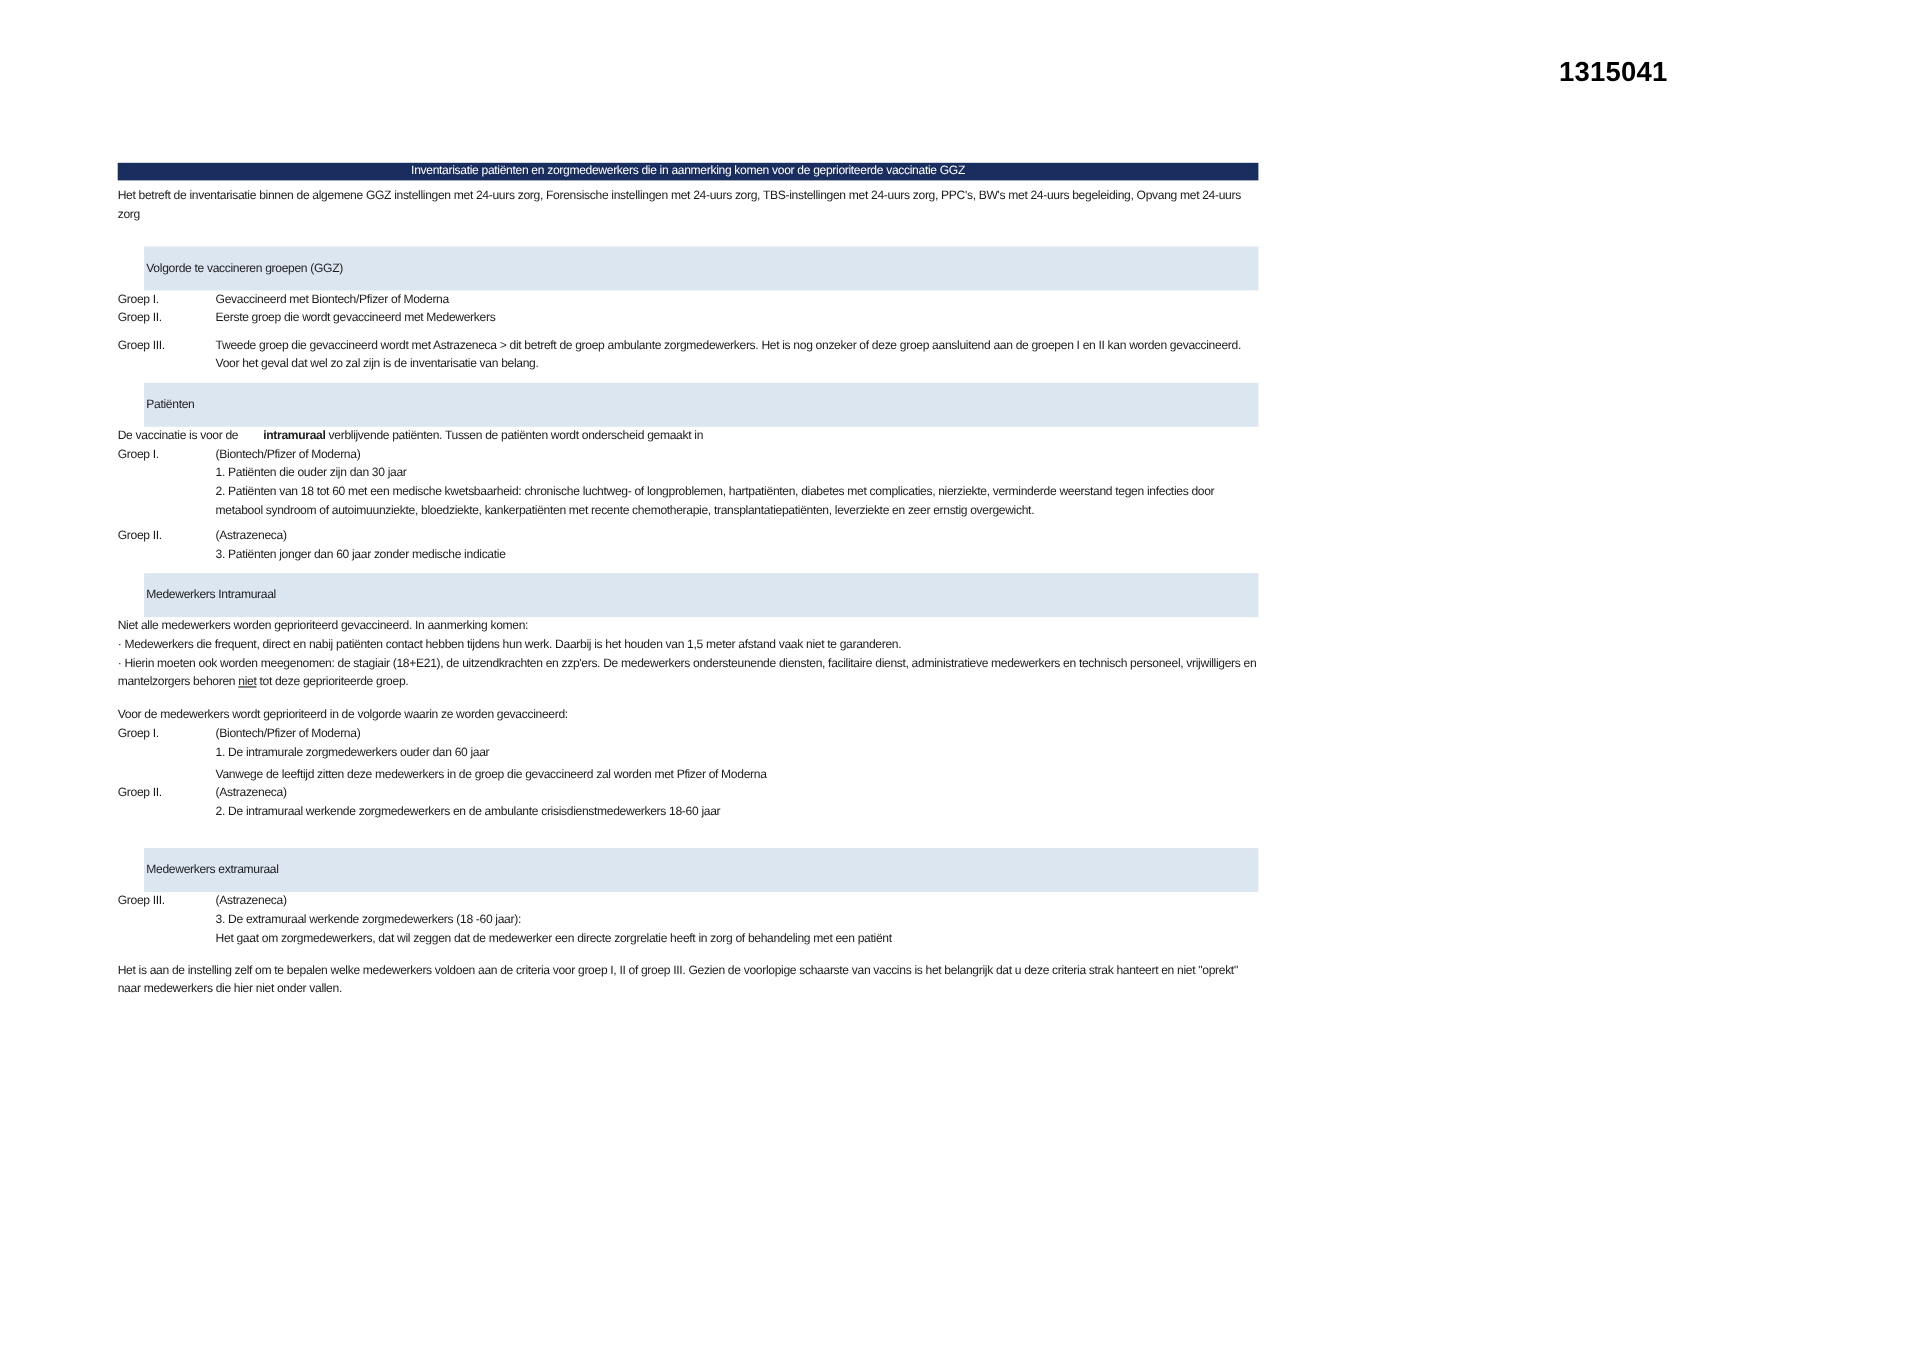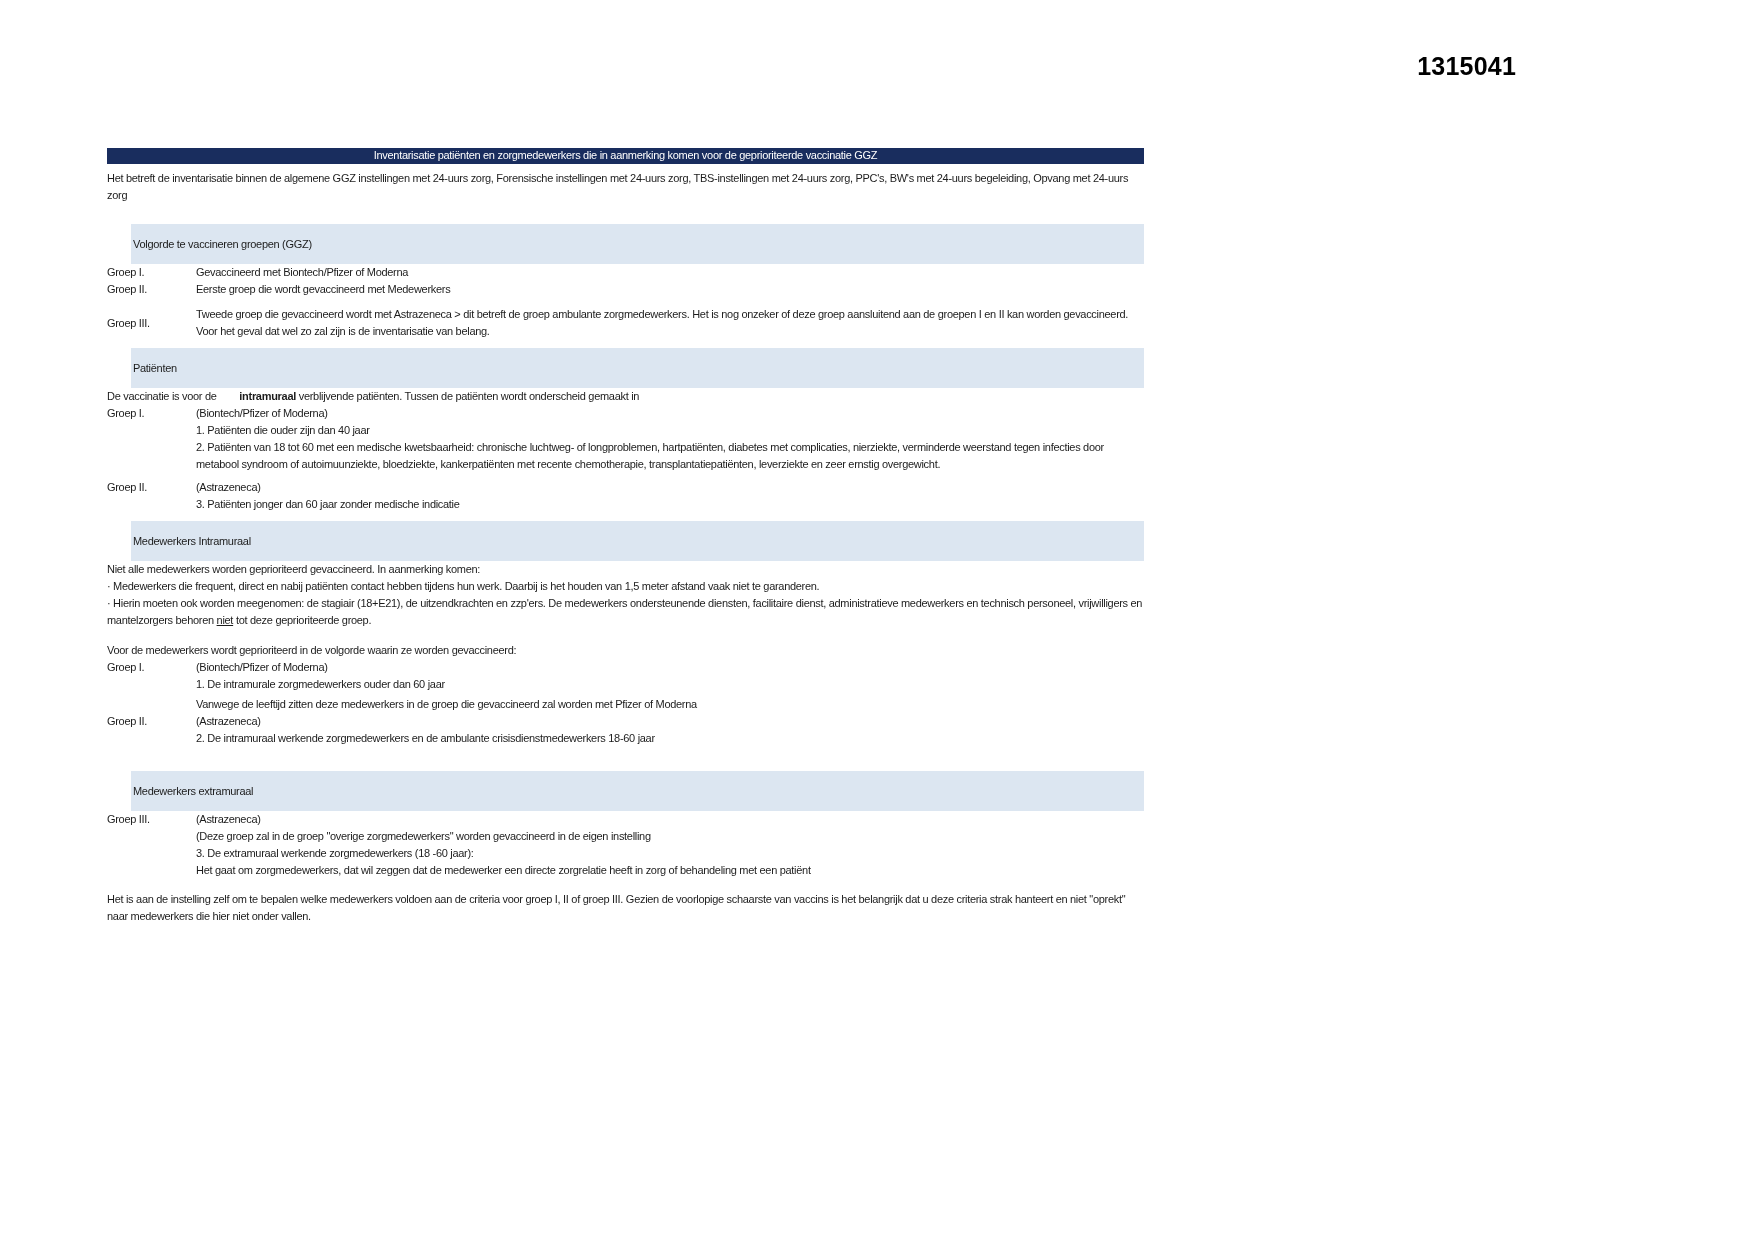--- a/index.html
+++ b/index.html
@@ -36,21 +36,21 @@
     padding:1px 2px 2px 2px;
   }
   .band {
     background:var(--section-band-bg, #DCE6F1);
     font-weight:normal;
     line-height:14px;
     padding:13px 2px;
     margin-left:24px;
   }
   .para { line-height:17px; }
-  .row { display:flex; align-items:center; }
+  .row { display:flex; align-items:flex-start; }
   .row .label { width:89px; flex:none; }
   .row .text { flex:1; min-width:0; }
   .indent { padding-left:89px; }
   .b { font-weight:bold;margin-left:20px; }
   .u { text-decoration:underline; }
   
   .mt-intro   { margin-top:6px; }
   .mt-band1   { margin-top:20px; }
   .mt-g3      { margin-top:8px; }
   .mt-band2   { margin-top:8px; }
@@ -90,21 +90,21 @@
     </div>
 
     <div class="band mt-band2">Patiënten</div>
     <div class="para">
       <span>De vaccinatie is voor de </span><span class="b">intramuraal</span><span> verblijvende patiënten. Tussen de patiënten wordt onderscheid gemaakt in</span>
     </div>
     <div class="row">
       <span class="label">Groep I.</span>
       <span class="text">(Biontech/Pfizer of Moderna)</span>
     </div>
-    <div class="indent">1. Patiënten die ouder zijn dan 40 jaar</div>
+    <div class="indent">1. Patiënten die ouder zijn dan 30 jaar</div>
     <div class="indent">2. Patiënten van 18 tot 60 met een medische kwetsbaarheid: chronische luchtweg- of longproblemen, hartpatiënten, diabetes met complicaties, nierziekte, verminderde weerstand tegen infecties door metabool syndroom of autoimuunziekte, bloedziekte, kankerpatiënten met recente chemotherapie, transplantatiepatiënten, leverziekte en zeer ernstig overgewicht.</div>
     <div class="row mt-g2p">
       <span class="label">Groep II.</span>
       <span class="text">(Astrazeneca)</span>
     </div>
     <div class="indent">3. Patiënten jonger dan 60 jaar zonder medische indicatie</div>
 
     <div class="band mt-band3">Medewerkers Intramuraal</div>
     <div class="para">Niet alle medewerkers worden geprioriteerd gevaccineerd. In aanmerking komen:</div>
     <div class="para">· Medewerkers die frequent, direct en nabij patiënten contact hebben tijdens hun werk. Daarbij is het houden van 1,5 meter afstand vaak niet te garanderen.</div>
@@ -122,20 +122,19 @@
       <span class="label">Groep II.</span>
       <span class="text">(Astrazeneca)</span>
     </div>
     <div class="indent">2. De intramuraal werkende zorgmedewerkers en de ambulante crisisdienstmedewerkers 18-60 jaar</div>
 
     <div class="band mt-band4">Medewerkers extramuraal</div>
     <div class="row">
       <span class="label">Groep III.</span>
       <span class="text">(Astrazeneca)</span>
     </div>
-    <div class="indent">(Deze groep zal in de groep "overige zorgmedewerkers" worden gevaccineerd in de eigen instelling</div>
     <div class="indent">3. De extramuraal werkende zorgmedewerkers (18 -60 jaar):</div>
     <div class="indent">Het gaat om zorgmedewerkers, dat wil zeggen dat de medewerker een directe zorgrelatie heeft in zorg of behandeling met een patiënt</div>
 
     <div class="para mt-close2">Het is aan de instelling zelf om te bepalen welke medewerkers voldoen aan de criteria voor groep I, II of groep III.  Gezien de voorlopige schaarste van vaccins is het belangrijk dat u deze criteria strak hanteert en niet "oprekt" naar medewerkers die hier niet onder vallen.</div>
 
   </div>
 </div>
 
 </body></html>

